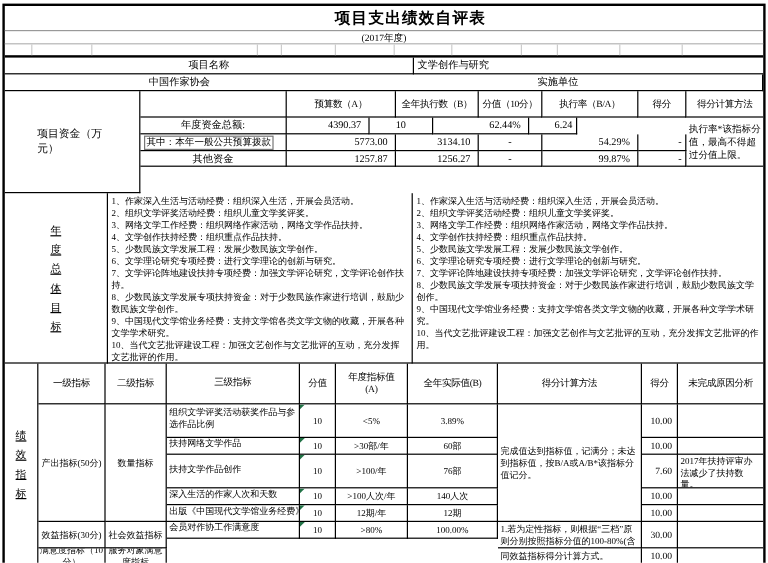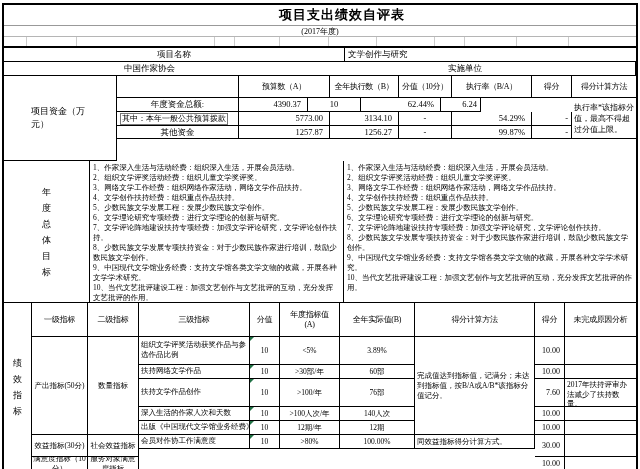--- a/index.html
+++ b/index.html
@@ -29,21 +29,21 @@
   .w113{width:113px;}.w122{width:122px;}.w91{width:91px;}.w69{width:69px;}
   .w53{width:53px;}.w80{width:80px;}.w40{width:40px;}.w64{width:64px;}
   .w86{width:86px;}.w254{width:254px;}.w292{width:292px;}
   .w28{width:28px;}.w56{width:56px;}.w51{width:51px;}.w111{width:111px;font-family:Liberation Mono, monospace;}
   .w30{width:30px;}.w60{width:60px;}.w75{width:75px;}.w120{width:120px;}.w71{width:71px;}
   
   .h14{height:14px;}.h13{height:13px;}.h22{height:22px;}
   .h85{height:85px;}.h41{height:41px;}
   .h142{height:142px;}.h168{height:168px;}.h34{height:34px;}
   .h28{height:28px;}.h98{height:98px;}.h134{height:134px;}
-  .vtext{width:1em;word-break:break-all;line-height:16px;text-align:left;font-size:9px;display:block;}
+  .vtext{width:1em;word-break:break-all;line-height:16px;text-align:left;font-size:9px;display:block;text-decoration:underline;}
   .goalcell{align-items:flex-start;text-align:left;padding:2px 3px;font-size:7.5px;line-height:10px;}
   .goalcell p{margin:0;}
   .fundlabel span{display:inline-block;width:58px;text-align:left;font-size:9px;line-height:13px;}
   .boxed{border:1px solid #777;padding:0 1px;white-space:nowrap;}
   .methodcell{justify-content:flex-start;text-align:left;padding:1px 2px;font-size:7.5px;line-height:10px;}
   .namecell{justify-content:flex-start;text-align:left;padding-left:2px;font-size:7.5px;line-height:9.5px;}
   .reasoncell{justify-content:flex-start;align-items:flex-start;text-align:left;padding:1px 2px;font-size:7.5px;line-height:9.5px;}
   .scorecell{justify-content:flex-end;text-align:right;padding-right:4px;font-size:8px;}
   .tri{position:absolute;top:0;left:0;width:0;height:0;
        border-top:4px solid #217346;border-right:4px solid transparent;}
@@ -249,20 +249,21 @@
                 <i class="tri"></i>
                 <span>10</span>
               </div>
             <div class="c w60 h14 small">&gt;80%</div>
             <div class="c w75 h14 small">100.00%</div>
           </div>
         </div>
 
         <div class="col">
           <div class="c w120 h98 methodcell">完成值达到指标值，记满分；未达到指标值，按B/A或A/B*该指标分值记分。</div>
+          <div class="c w120 h22 methodcell">1.若为定性指标，则根据“三档”原则分别按照指标分值的100-80%(含</div>
           <div class="c w120 h14 methodcell">同效益指标得分计算方式。</div>
         </div>
 
         <div class="col">
           <div class="c w30 h28 scorecell">10.00</div>
           <div class="c w30 h14 scorecell">10.00</div>
           <div class="c w30 h28 scorecell">7.60</div>
           <div class="c w30 h14 scorecell">10.00</div>
           <div class="c w30 h14 scorecell">10.00</div>
           <div class="c w30 h22 scorecell">30.00</div>

